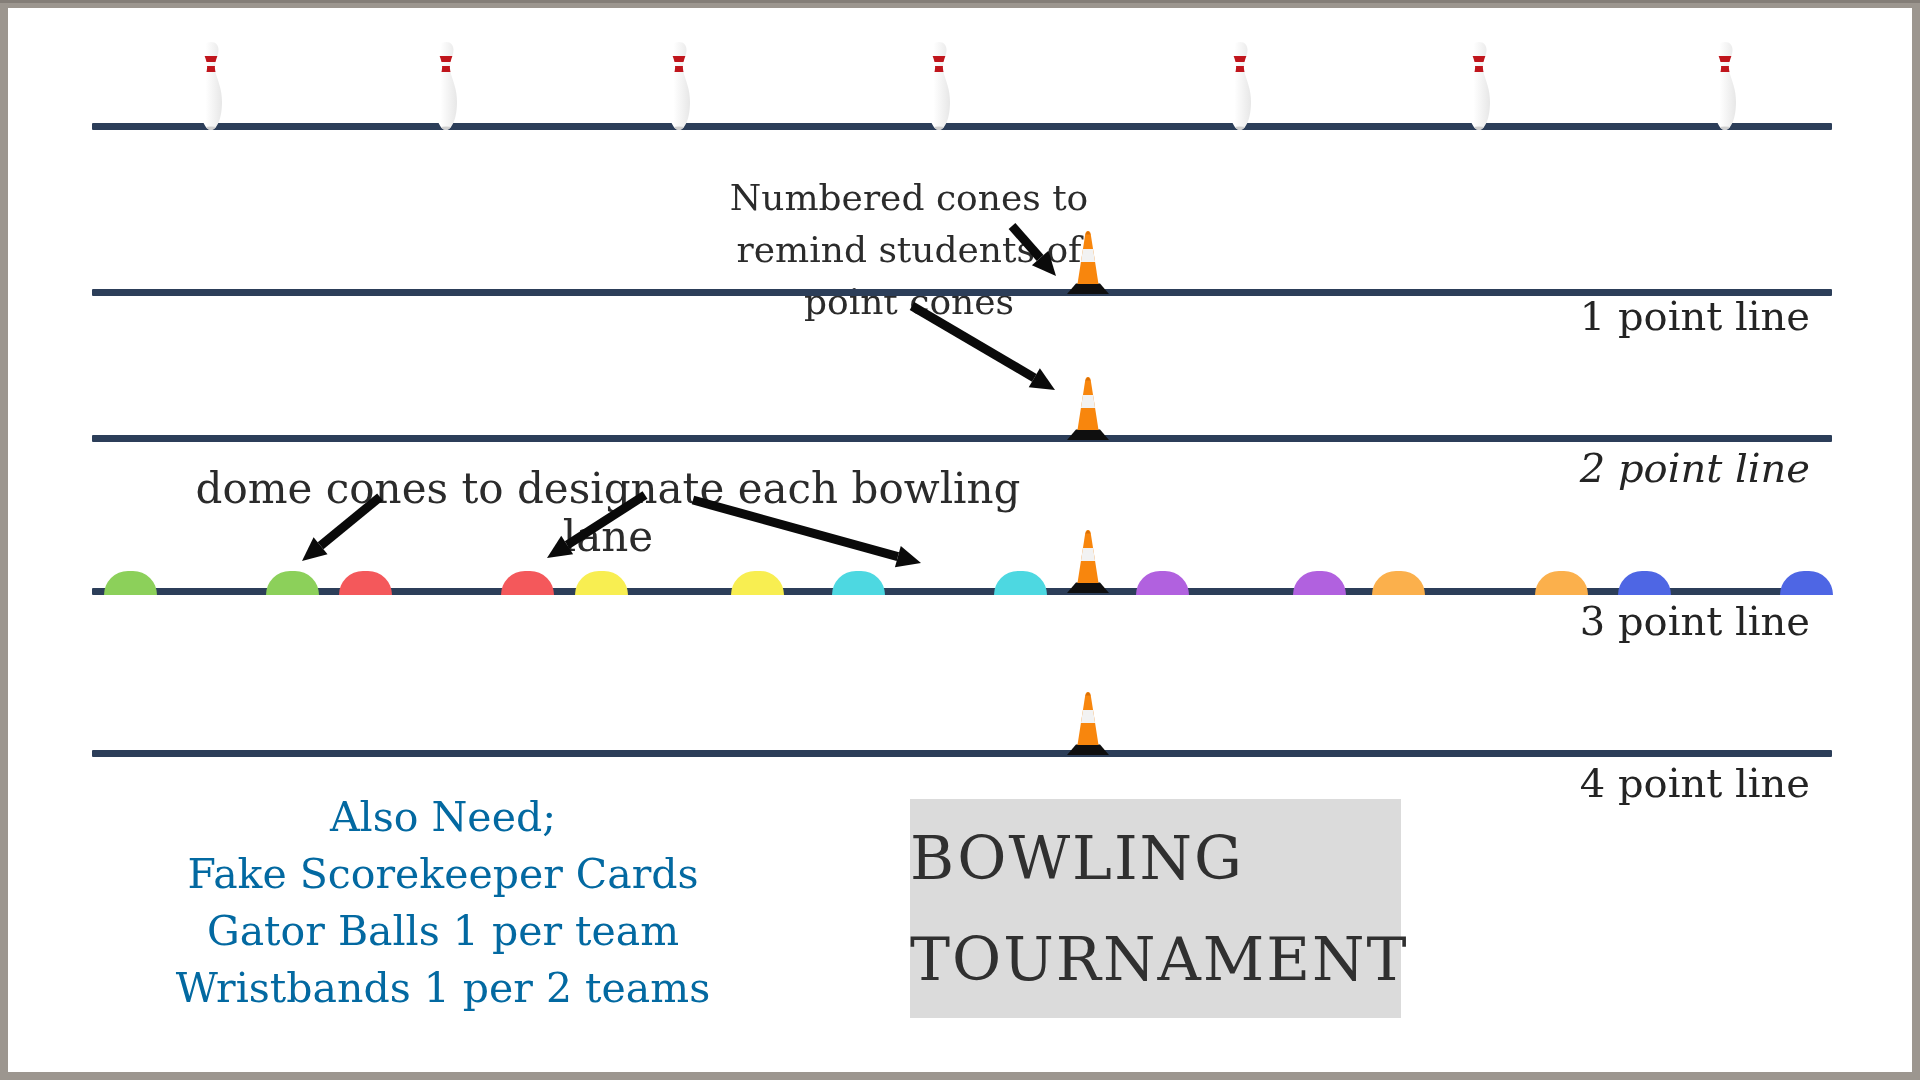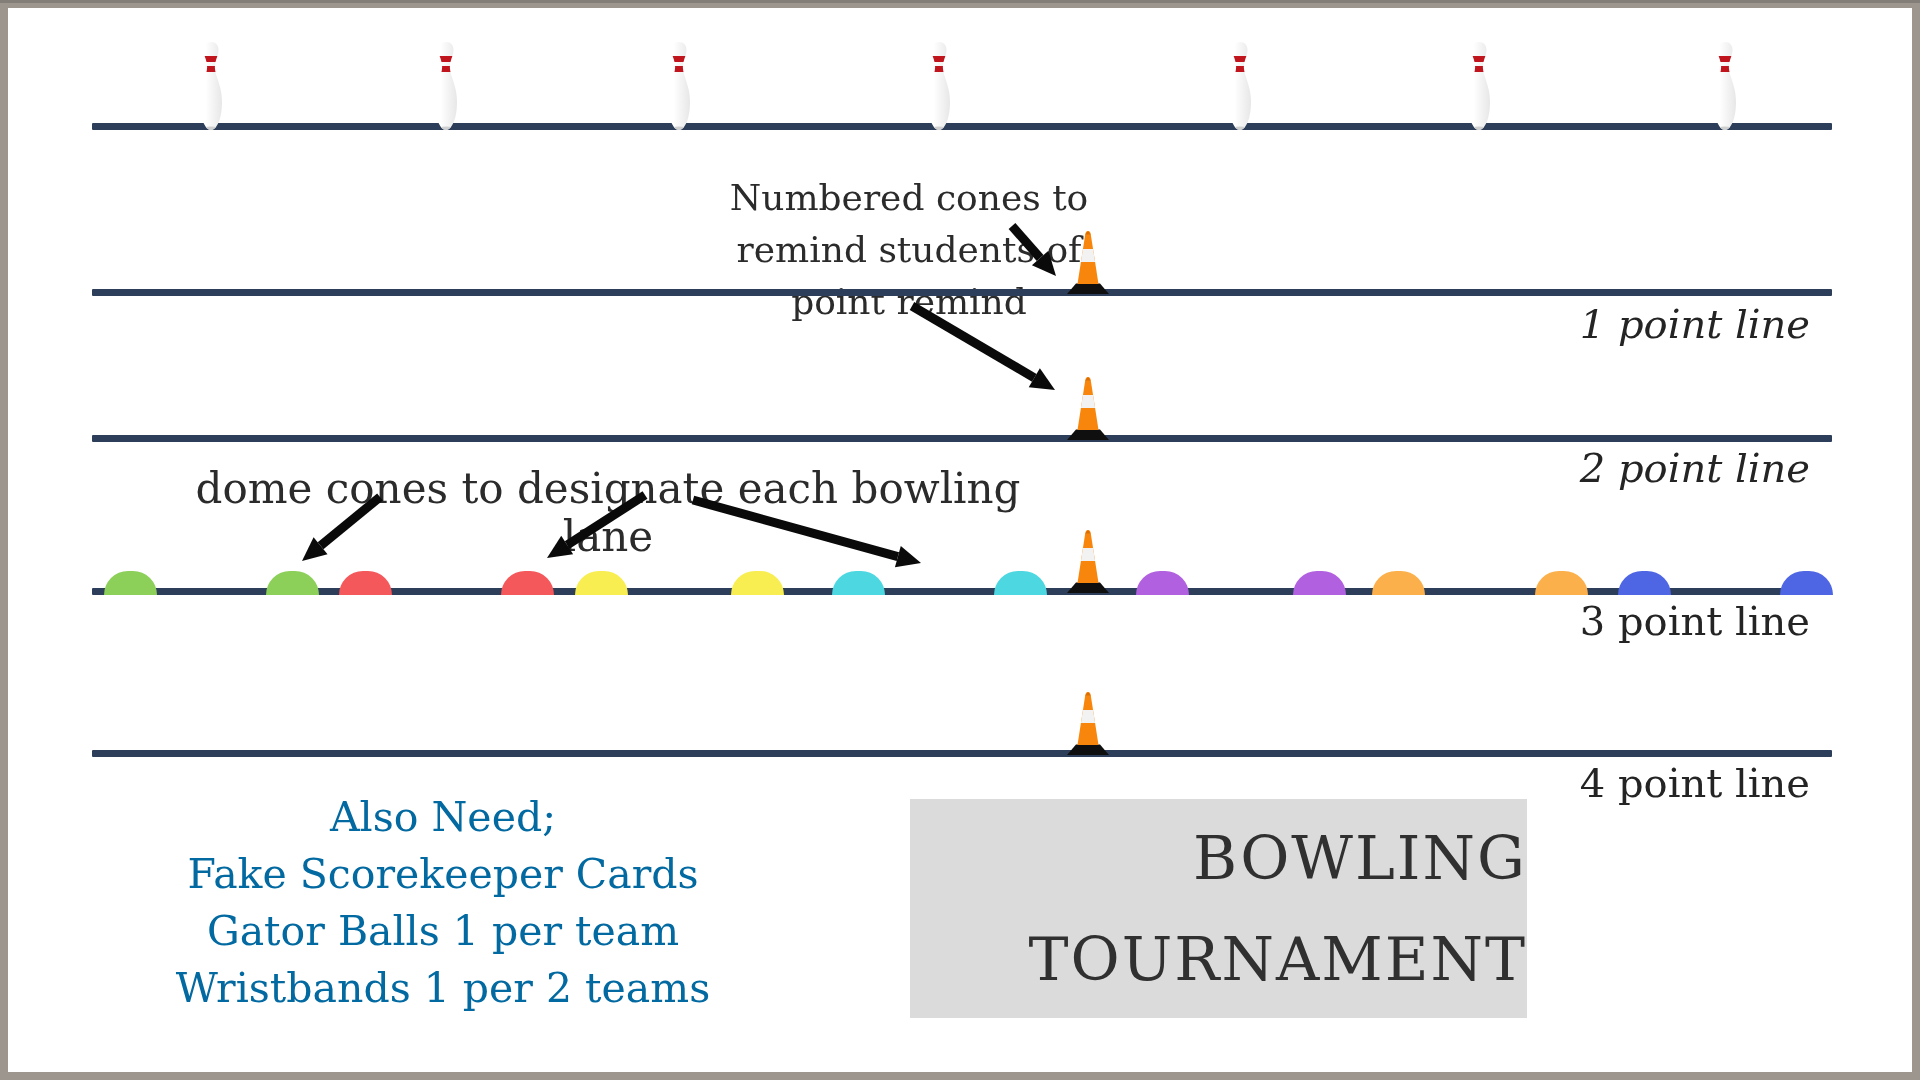--- a/index.html
+++ b/index.html
@@ -12,35 +12,35 @@
   .hline{position:absolute;height:7px;border-radius:1px;}
   .line-label{position:absolute;right:102px;font-size:40px;color:#242424;
               white-space:nowrap;line-height:1.2;}
   .pin{position:absolute;width:34px;height:92px;}
   .tcone{position:absolute;width:50px;height:68px;}
   .dome{position:absolute;width:53px;height:24px;border-radius:27px 27px 0 0;}
   .anno{position:absolute;color:#2b2b2b;text-align:center;}
   #anno-numbered{left:701px;top:164px;width:400px;font-size:36px;line-height:52px;}
   #anno-dome{left:150px;top:444px;width:900px;font-size:42px;line-height:48px;margin-top:13px;}
   #also-need{left:135px;top:781px;width:600px;font-size:41px;line-height:57px;color:#0369a1;}
-  #title-box{position:absolute;left:902px;top:791px;width:617px;height:219px;
-             display:flex;flex-direction:column;align-items:flex-end;justify-content:center;}
+  #title-box{position:absolute;left:902px;top:791px;width:491px;height:219px;
+             display:flex;flex-direction:column;align-items:flex-start;justify-content:center;}
   #title-box .t-line{font-size:60px;line-height:101px;letter-spacing:2px;color:#303030;
              white-space:nowrap;}
   #arrow-layer{position:absolute;left:0;top:0;width:1904px;height:1064px;pointer-events:none;}
 </style>
 </head>
 <body>
 
 <div id="stage">
 
   <div class="anno" id="anno-numbered">
     <div>Numbered cones to</div>
     <div>remind students of</div>
-    <div>point remind</div>
+    <div>point cones</div>
   </div>
 
   <div class="anno" id="anno-dome">dome cones to designate each bowling lane</div>
 
   <div class="anno" id="also-need">
     <div>Also Need;</div>
     <div>Fake Scorekeeper Cards</div>
     <div>Gator Balls 1 per team</div>
     <div>Wristbands 1 per 2 teams</div>
   </div>
@@ -57,21 +57,21 @@
       <polygon points="1047,382 1031.8775656602538,360.3594829165275 1020.7347193046513,379.32885230761264" fill="#0a0a0a"></polygon>
       <line x1="372" y1="489" x2="312.55376089158216" y2="537.7764013197275" stroke="#0a0a0a" stroke-width="9"></line>
       <polygon points="294,553 319.5312436200404,546.280208395036 305.5762781631239,529.272594244419" fill="#0a0a0a"></polygon>
       <line x1="637" y1="487" x2="559.1882834090372" y2="537.021817808476" stroke="#0a0a0a" stroke-width="9"></line>
       <polygon points="539,550 565.1366169134857,546.2747810376181 553.2399499045888,527.768854579334" fill="#0a0a0a"></polygon>
       <line x1="685" y1="492" x2="889.8668699000892" y2="548.6079508934457" stroke="#0a0a0a" stroke-width="9"></line>
       <polygon points="913,555 892.7965590739266,538.00526626432 886.9371807262519,559.2106355225715" fill="#0a0a0a"></polygon>
     </svg>
 <div class="hline" style="left: 84px; top: 115px; width: 1740px; background: rgb(44, 62, 89); z-index: 3;"></div>
     <div class="hline" style="left: 84px; top: 281px; width: 1740px; background: rgb(44, 62, 89); z-index: 3;"></div>
-    <div class="line-label" style="top: 292px; font-style: italic;">1 point line</div>
+    <div class="line-label" style="top: 284px;">1 point line</div>
     <div class="hline" style="left: 84px; top: 427px; width: 1740px; background: rgb(44, 62, 89); z-index: 3;"></div>
     <div class="line-label" style="top: 436px; font-style: italic;">2 point line</div>
     <div class="hline" style="left: 84px; top: 580px; width: 1740px; background: rgb(44, 62, 89); z-index: 3;"></div>
     <div class="line-label" style="top: 589px;">3 point line</div>
     <div class="hline" style="left: 84px; top: 742px; width: 1740px; background: rgb(44, 62, 89); z-index: 3;"></div>
     <div class="line-label" style="top: 751px; text-align: center;">4 point line</div>
     <div class="pin" style="left: 186px; top: 32px; z-index: 4;"><svg width="34" height="92" viewBox="0 0 34 92">
         <defs>
           <clipPath id="pc0">
             <path d="M17 2 C12 2 9.5 5.5 9.5 10 C9.5 14.5 11.5 17.5 12.5 22 C13.5 26 13.3 29.5 12 34 C9.5 42.5 6 50 6 62 C6 78 11 90 17 90 C23 90 28 78 28 62 C28 50 24.5 42.5 22 34 C20.7 29.5 20.5 26 21.5 22 C22.5 17.5 24.5 14.5 24.5 10 C24.5 5.5 22 2 17 2 Z"></path>

